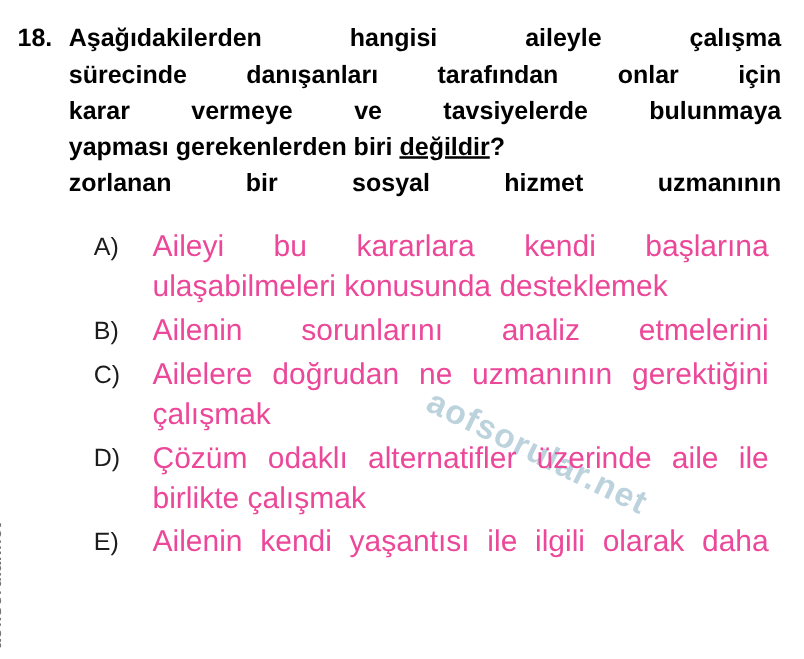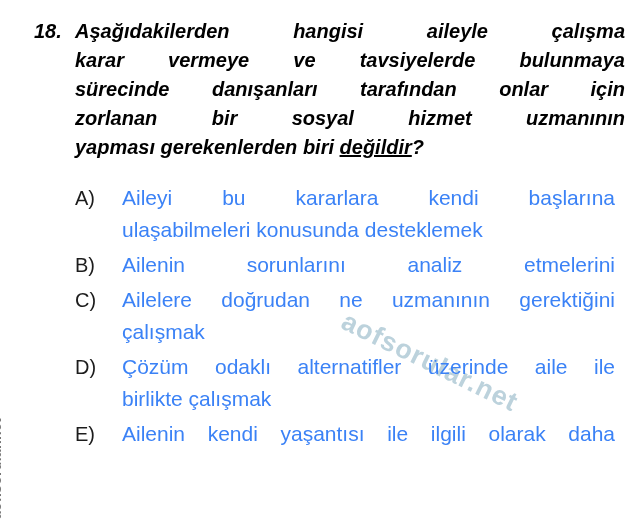--- a/index.html
+++ b/index.html
@@ -12,22 +12,21 @@
     overflow: hidden;
     color: #000000;
   }
   .content {
     position: relative;
     z-index: 1;
   }
   
   .question {
     display: flex;
-    padding: 17px 18px 0 34px;
-    font-style: italic;
+    padding: 17px 18px 0 14px;
   }
   .qnum {
     flex: none;
     width: 41px;
     font-size: 20px;
     font-weight: 700;
     line-height: 29px;
   }
   .qtext {
     flex: 1;
@@ -53,23 +52,23 @@
   }
   .letter {
     flex: none;
     width: 47px;
     font-size: 20px;
     line-height: 32px;
     color: #1c1c1c;
   }
   .otext {
     flex: 1;
-    font-size: 21px;
+    font-size: 24px;
     line-height: 32px;
-    color: #3b82f6;
+    color: #ec4899;
   }
   .oline-just {
     text-align: justify;
     text-align-last: justify;
   }
   
   .wm-left {
     position: absolute;
     left: 4px;
     bottom: 8px;
@@ -103,24 +102,24 @@
 
   <div class="wm-diag">aofsorular.net</div>
   <div class="wm-left">aof.sorular.net</div>
 
   <div class="content">
 
     <div class="question">
       <div class="qnum">18.</div>
       <div class="qtext">
         <div class="qline">Aşağıdakilerden hangisi aileyle çalışma</div>
+        <div class="qline">sürecinde danışanları tarafından onlar için</div>
         <div class="qline">karar vermeye ve tavsiyelerde bulunmaya</div>
-        <div class="qline">sürecinde danışanları tarafından onlar için</div>
+        <div class="qline qline-last"><span>yapması gerekenlerden biri </span><span class="u">değildir</span><span>?</span></div>
         <div class="qline">zorlanan bir sosyal hizmet uzmanının</div>
-        <div class="qline qline-last"><span>yapması gerekenlerden biri </span><span class="u">değildir</span><span>?</span></div>
       </div>
     </div>
 
     <div class="options">
 
       <div class="option">
         <div class="letter">A)</div>
         <div class="otext">
           <div class="oline-just">Aileyi bu kararlara kendi başlarına</div>
           <div>ulaşabilmeleri konusunda desteklemek</div>

